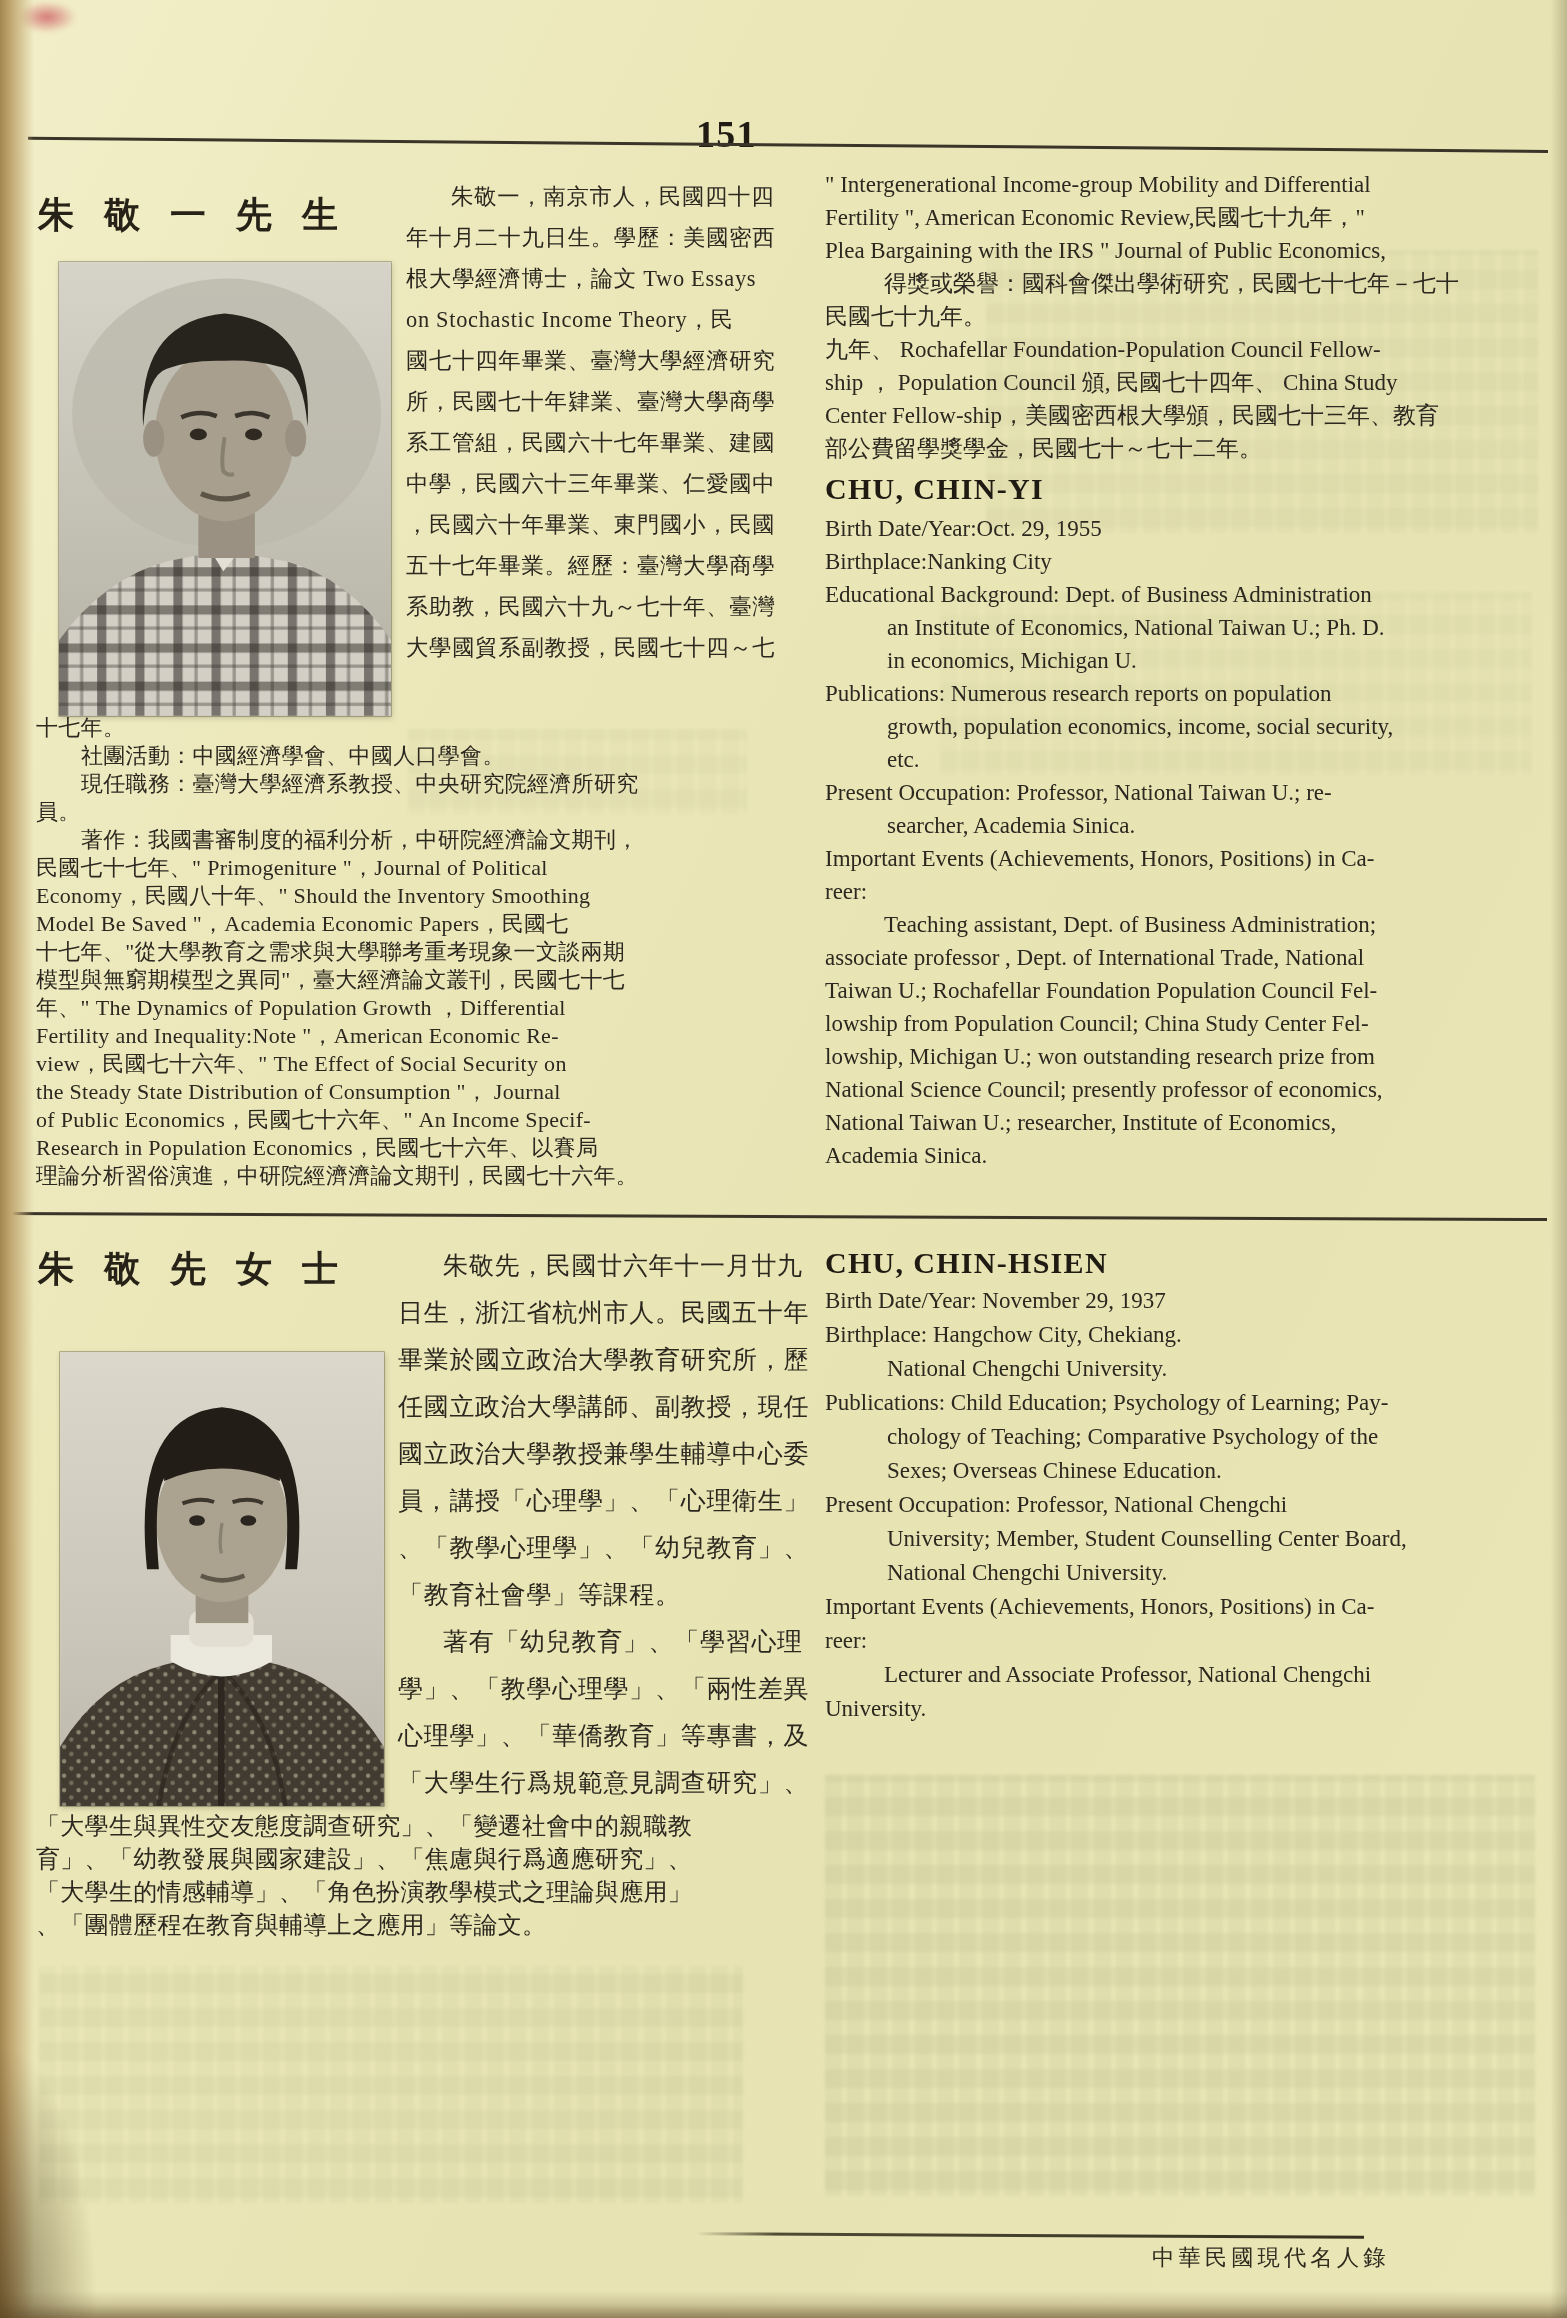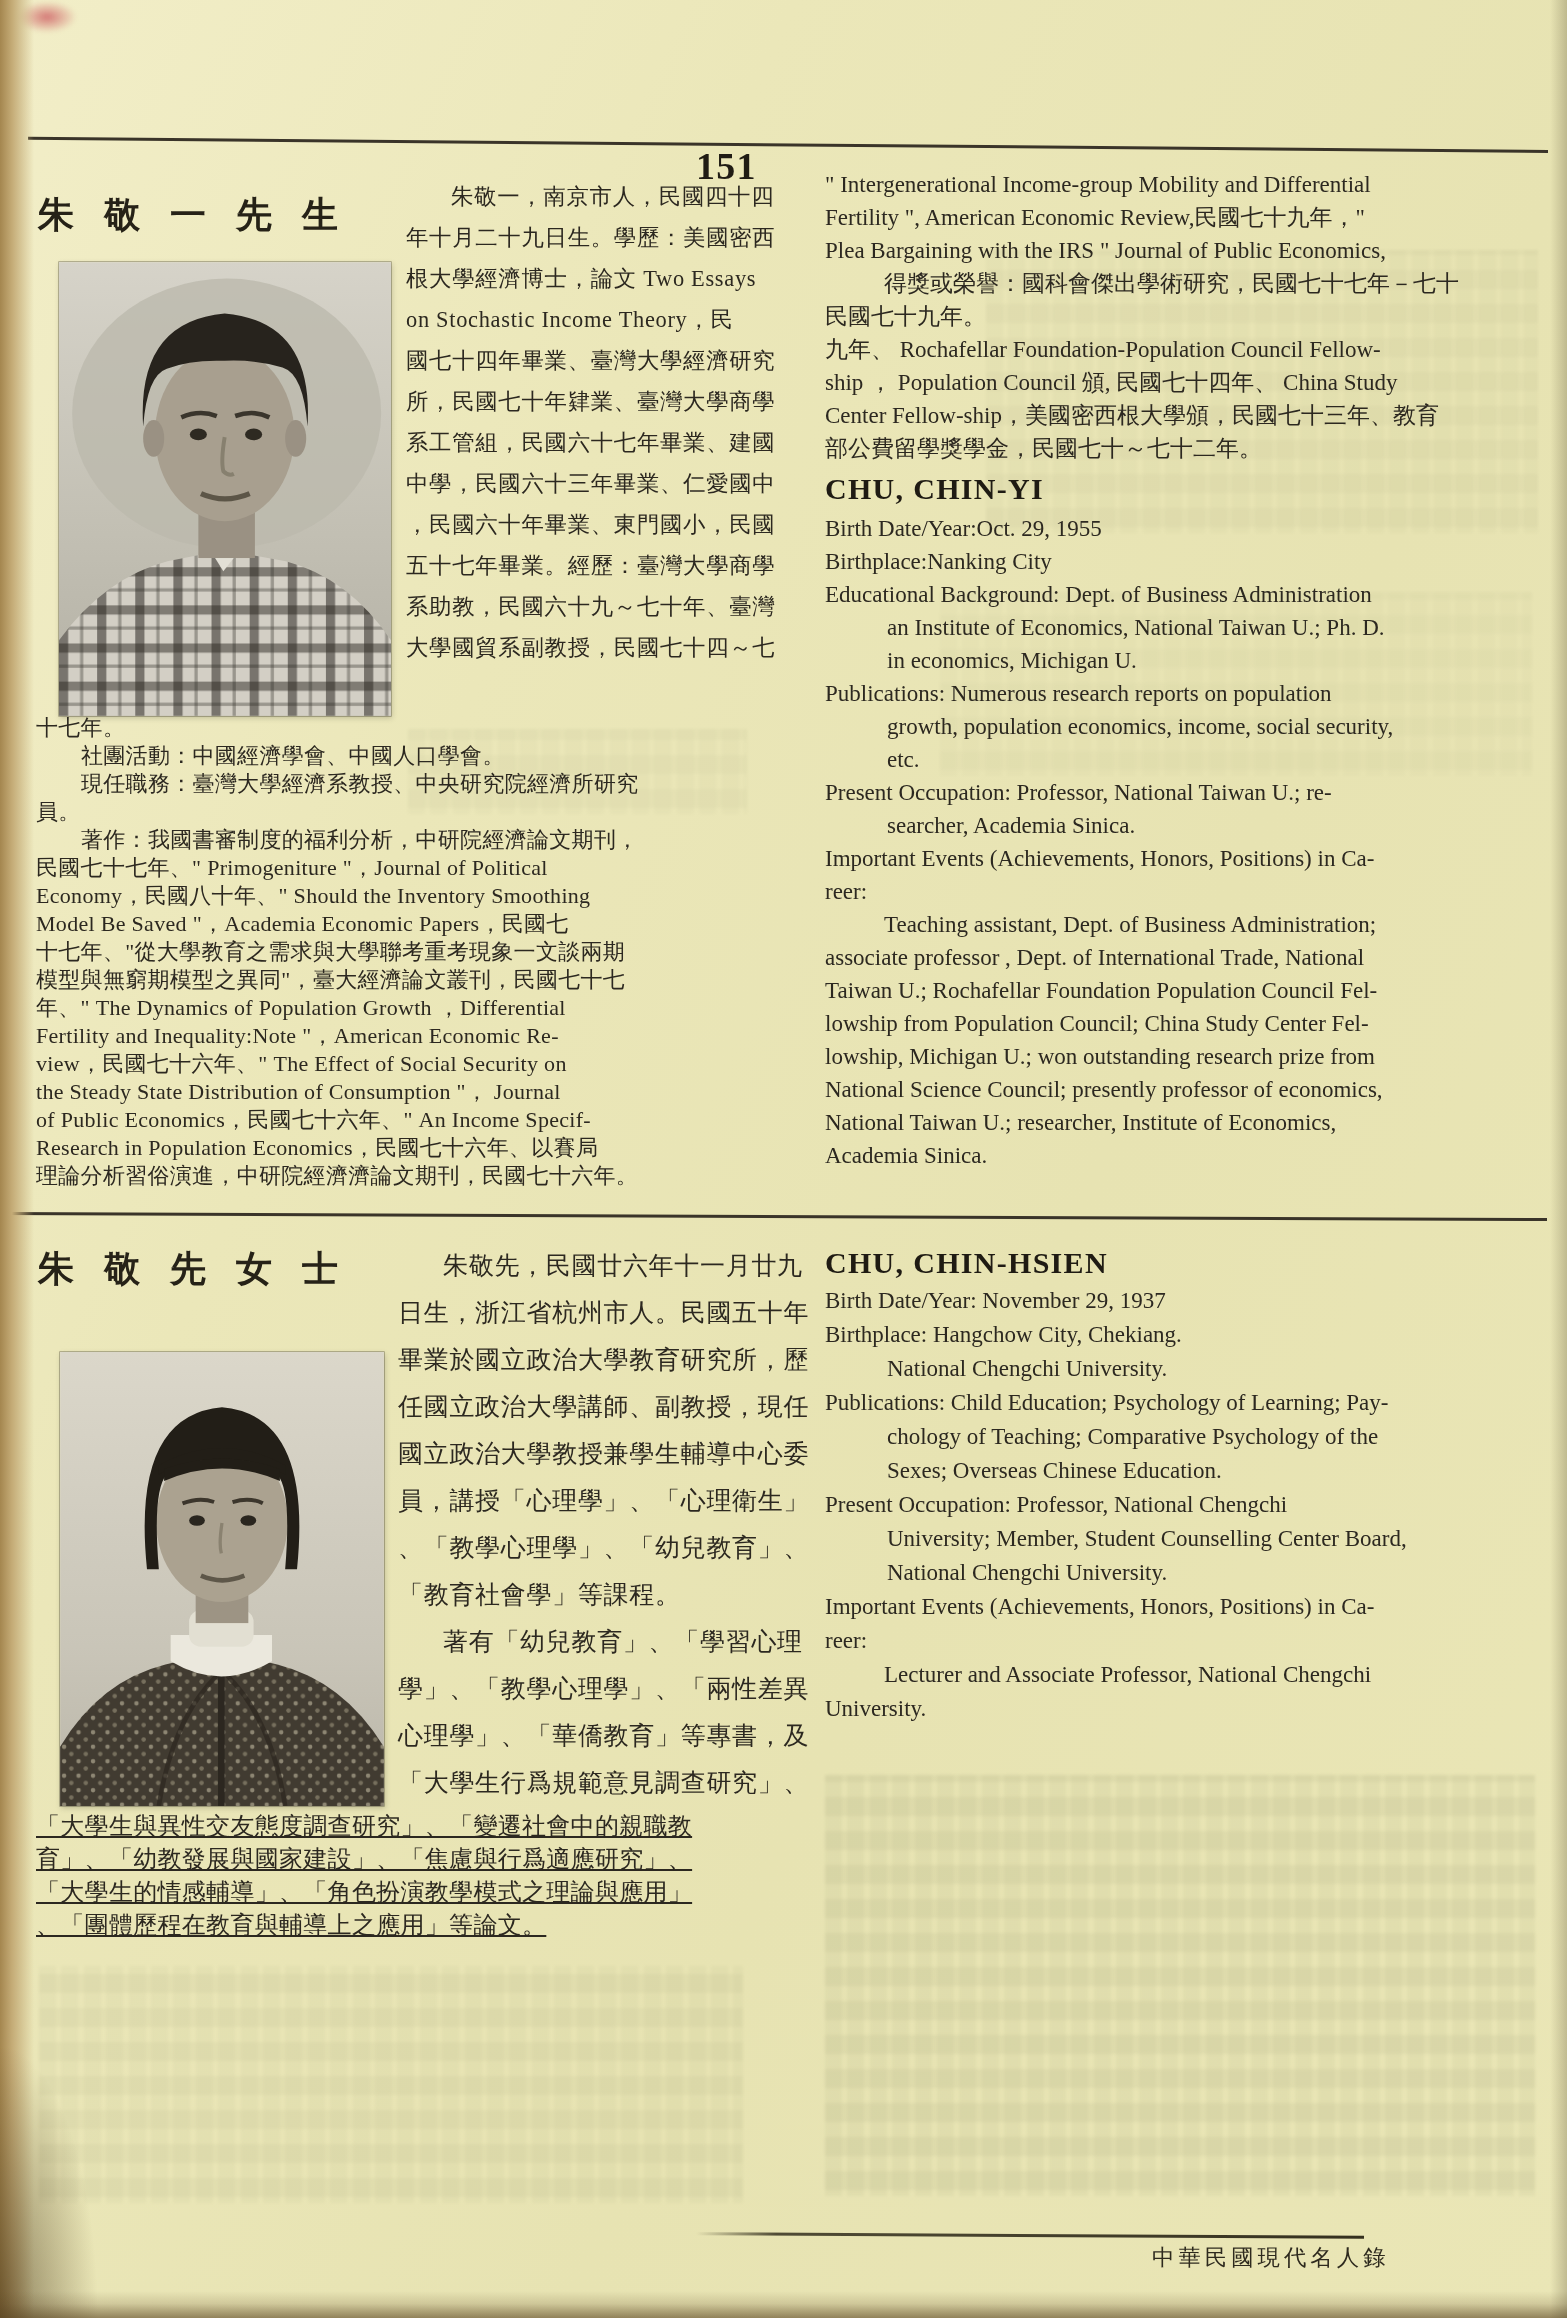--- a/index.html
+++ b/index.html
@@ -34,35 +34,35 @@
   .g2{left:825px;top:1775px;width:710px;height:421px;opacity:.15;}
   .g3{left:39px;top:1966px;width:704px;height:237px;opacity:.11;}
   .g4{left:408px;top:729px;width:339px;height:85px;opacity:.08;}
   .g5{left:940px;top:592px;width:592px;height:184px;opacity:.06;}
   
   .rule{position:absolute;background:#3a3429;}
   .top-rule{left:28px;top:150px;width:1520px;height:3.3px;transform:rotate(.5deg);transform-origin:100% 50%;}
   .mid-rule{left:0;top:1215px;width:1547px;height:3.3px;transform:rotate(.22deg);}
   .footer-rule{left:696px;top:2234px;width:668px;height:2.6px;background:linear-gradient(90deg,rgba(53,48,31,0) 0,rgba(53,48,31,.85) 12%,#35301f 100%);transform:rotate(.3deg);}
   
-  .page-number{position:absolute;left:696px;top:112px;font-size:38px;font-weight:700;letter-spacing:1.3px;color:#201c14;margin-top:32px;}
+  .page-number{position:absolute;left:696px;top:112px;font-size:38px;font-weight:700;letter-spacing:1.3px;color:#201c14;}
   .entry-title{position:absolute;margin:0;font-size:36px;font-weight:700;letter-spacing:10.5px;color:#262217;white-space:nowrap;}
   .title1{left:38px;top:191px;}
   .title2{left:38px;top:1245px;}
   .textblock{position:absolute;}
   .zh-line,.en-line{white-space:nowrap;}
   .beside1{left:406px;top:176px;width:347px;}
   .beside1 .zh-line{font-size:22.4px;line-height:41px;letter-spacing:0.7px;}
   .full1{left:36px;top:714px;width:718px;}
   .full1 .zh-line{font-size:22px;line-height:28px;letter-spacing:0.3px;}
   .right1{left:825px;top:168px;width:721px;}
   .right1 .en-line{font-size:23px;line-height:33px;}
   .beside2{left:398px;top:1242px;width:355px;}
   .beside2 .zh-line{font-size:25px;line-height:47px;letter-spacing:0.7px;}
-  .full2{left:36px;top:1810px;width:718px;text-decoration:underline;}
+  .full2{left:36px;top:1810px;width:718px;}
   .full2 .zh-line{font-size:24px;line-height:33px;letter-spacing:0.3px;}
   .right2{left:825px;top:1242px;width:721px;}
   .right2 .en-line{font-size:23px;line-height:34px;}
   .zh-line.indent{text-indent:45px;}
   .en-line.indent{text-indent:59px;}
   .en-line.hang{padding-left:62px;}
   .en-line.heading{font-size:30px;font-weight:700;line-height:47px;letter-spacing:1.3px;color:#1f1b13;}
   .right2 .en-line.heading{line-height:42px;}
   .footer-text{position:absolute;left:1152px;top:2242px;font-size:22.4px;letter-spacing:4px;color:#2e2a1e;}
   

